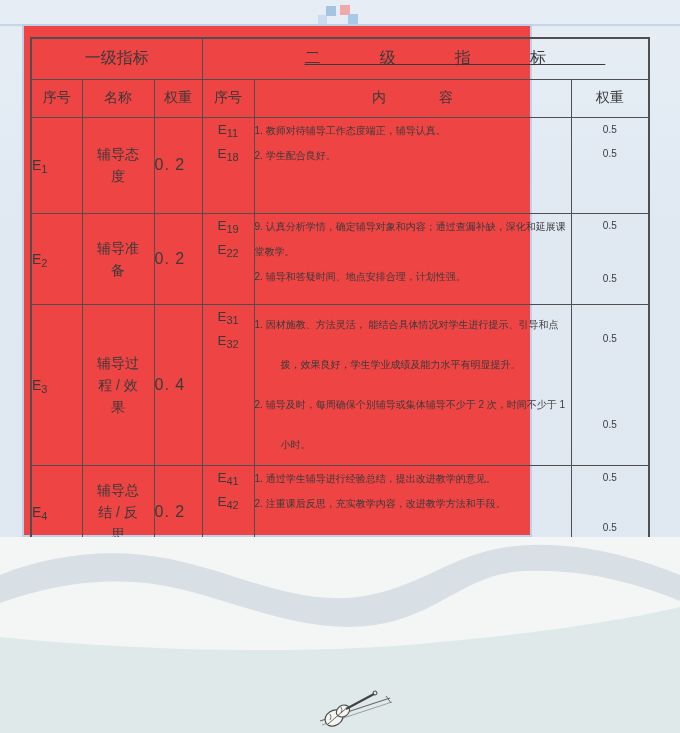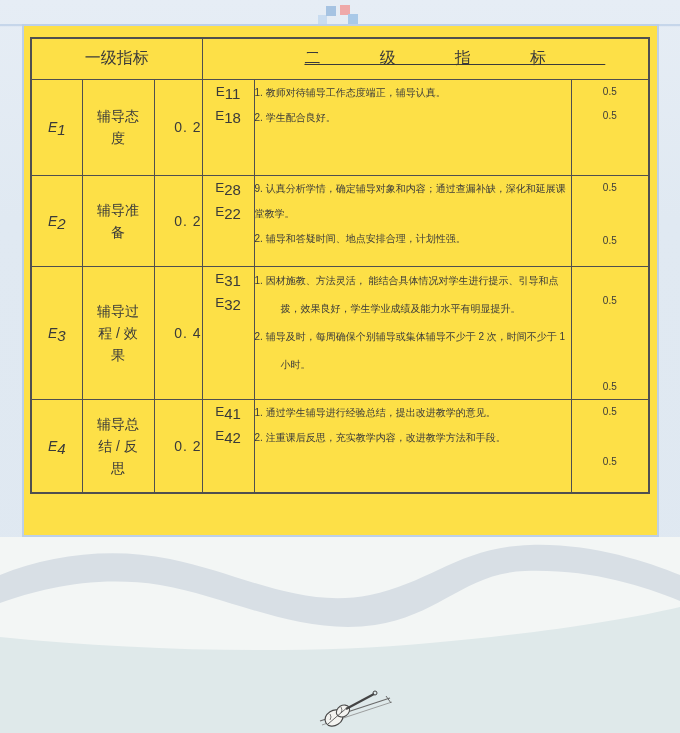--- a/index.html
+++ b/index.html
@@ -5,22 +5,22 @@
   html,body{margin:0;padding:0;}
   body{
     width:680px;height:733px;position:relative;overflow:hidden;
     font-family:"Liberation Sans","DejaVu Sans",sans-serif;
     background:linear-gradient(180deg,#e6edf5 0%,#e0e9f2 30%,#dfe8f1 100%);
   }
   
   .top-decor{position:absolute;left:0;top:0;width:680px;height:30px;}
   
   .panel{
-    position:absolute;left:22px;top:24px;width:637px;height:513px;
-    box-sizing:border-box;background:#fde047;border:2px solid #bdd0e8;padding-left:42px;
+    position:absolute;left:22px;top:24px;width:510px;height:513px;
+    box-sizing:border-box;background:#ef4444;border:2px solid #bdd0e8;padding-left:42px;
   }
   
   table.eval{
     position:absolute;left:6px;top:11px;width:618px;
     border-collapse:collapse;table-layout:fixed;
     border:2px solid #4f4f4f;
   }
   table.eval th,table.eval td{
     border:1px solid #4f4f4f;box-sizing:border-box;
     color:#3a3a3a;padding:0;font-weight:normal;overflow:hidden;
@@ -29,30 +29,30 @@
   tr.h1{height:41px}
   tr.h2{height:38px}
   tr.r1{height:96px}
   tr.r2{height:91px}
   tr.r3{height:131px}
   tr.r4{height:94px}
   .h1cell{font-weight:bold;font-size:16px;text-align:center;vertical-align:middle;}
   .spread1 span{letter-spacing:3.7em;margin-right:-3.7em;white-space:nowrap;text-decoration:underline;}
   .h2cell{font-size:14px;text-align:center;vertical-align:middle;}
   .spread2 span{letter-spacing:3.8em;margin-right:-3.8em;white-space:nowrap;}
-  .l1code{font-size:14px;text-align:center;vertical-align:middle;font-style:italic;}
+  .l1code{font-size:14px;vertical-align:middle;}
   .l1name{font-size:14px;text-align:center;vertical-align:middle;line-height:22px;}
-  .l1weight{font-size:14px;text-align:right;vertical-align:middle;letter-spacing:1px;}
-  sub{font-size:15px;line-height:0;vertical-align:-3px;}
+  .l1weight{font-size:16px;text-align:left;vertical-align:middle;letter-spacing:1px;}
+  sub{font-size:11px;line-height:0;vertical-align:-3px;}
   .subcodes{vertical-align:top;text-align:center;padding-top:7px;font-size:13.5px;}
   .code{line-height:24px;}
   tr.r3 .code-b{}
   .content{vertical-align:top;padding:5px 6px 0 8px;font-size:10px;text-align:left;}
   .item{line-height:25px;}
-  tr.r3 .item{line-height:28px;padding-left:26px;text-indent:-26px;}
+  tr.r3 .item{line-height:40px;padding-left:26px;text-indent:-26px;}
   .wtcell{vertical-align:top;text-align:center;padding-top:7px;font-size:10px;}
   .w{line-height:24px;}
   tr.r2 .w-b{margin-top:29px;}
   tr.r3 .w-a{margin-top:22px;}
   tr.r3 .w-b{margin-top:62px;}
   tr.r4 .w-b{margin-top:26px;}
   
   .waves{position:absolute;left:0;top:537px;width:680px;height:196px;}
   .violin{position:absolute;left:316px;top:684px;width:80px;height:50px;}
 </style>
@@ -75,20 +75,28 @@
         <col style="width:48px">
       <col style="width:52px">
         <col style="width:317px">
         <col style="width:78px">
     </colgroup>
     <tbody>
         <tr class="h1">
       <th colspan="3" class="h1cell">一级指标</th>
       <th colspan="3" class="h1cell spread1 divider"><span>二级指标</span></th>
     </tr>
+    <tr class="h2">
+      <th class="h2cell">序号</th>
+      <th class="h2cell">名称</th>
+      <th class="h2cell">权重</th>
+      <th class="h2cell divider">序号</th>
+      <th class="h2cell spread2"><span>内容</span></th>
+      <th class="h2cell">权重</th>
+    </tr>
 
     <tr class="r1">
       <td class="l1code"><span>E</span><sub>1</sub></td>
       <td class="l1name">辅导态<br>度</td>
       <td class="l1weight">0. 2</td>
       <td class="subcodes divider">
         <div class="code code-a"><span>E</span><sub>11</sub></div>
         <div class="code code-b"><span>E</span><sub>18</sub></div>
       </td>
       <td class="content">
@@ -99,21 +107,21 @@
         <div class="w w-a">0.5</div>
         <div class="w w-b">0.5</div>
       </td>
     </tr>
 
     <tr class="r2">
       <td class="l1code"><span>E</span><sub>2</sub></td>
       <td class="l1name">辅导准<br>备</td>
       <td class="l1weight">0. 2</td>
       <td class="subcodes divider">
-        <div class="code code-a"><span>E</span><sub>28</sub></div>
+        <div class="code code-a"><span>E</span><sub>19</sub></div>
         <div class="code code-b"><span>E</span><sub>22</sub></div>
       </td>
       <td class="content">
         <div class="item">9. 认真分析学情，确定辅导对象和内容；通过查漏补缺，深化和延展课堂教学。</div>
         <div class="item">2. 辅导和答疑时间、地点安排合理，计划性强。</div>
       </td>
       <td class="wtcell">
         <div class="w w-a">0.5</div>
         <div class="w w-b">0.5</div>
       </td>

